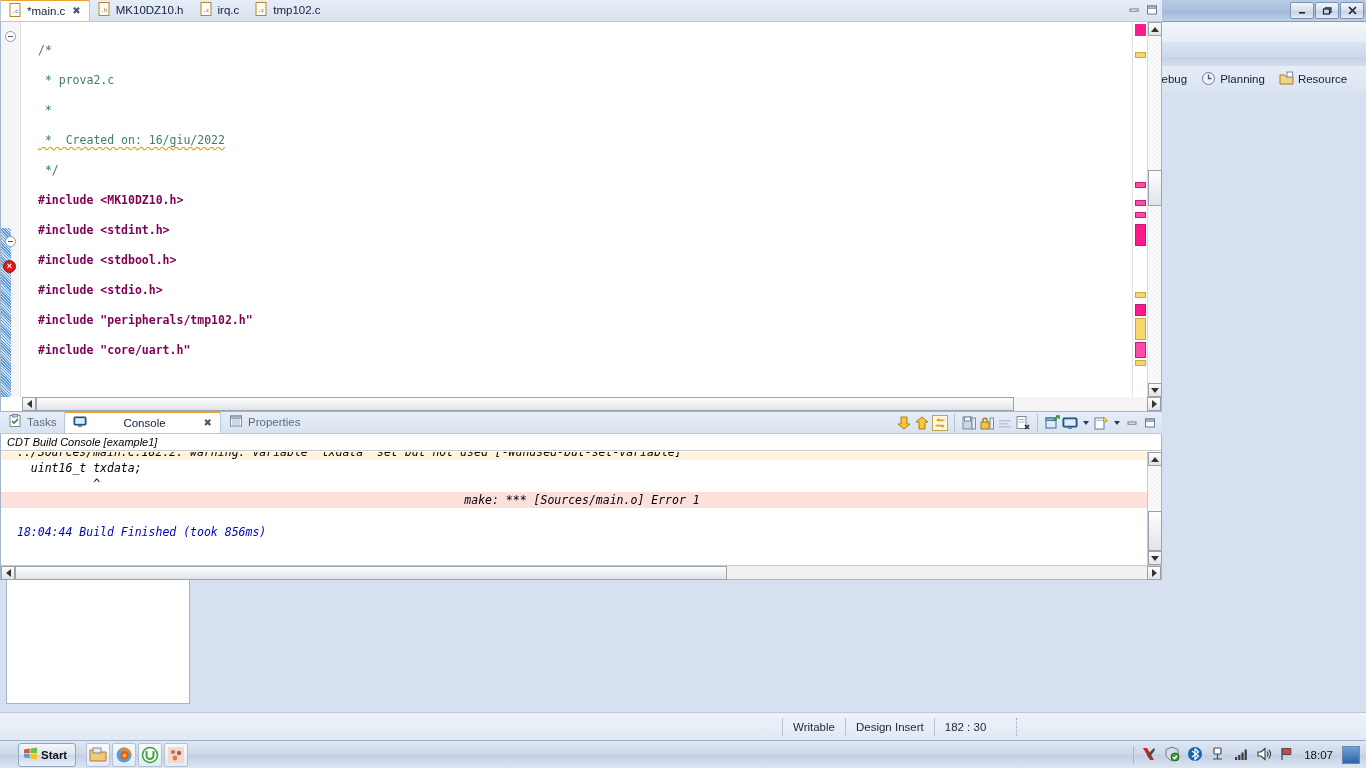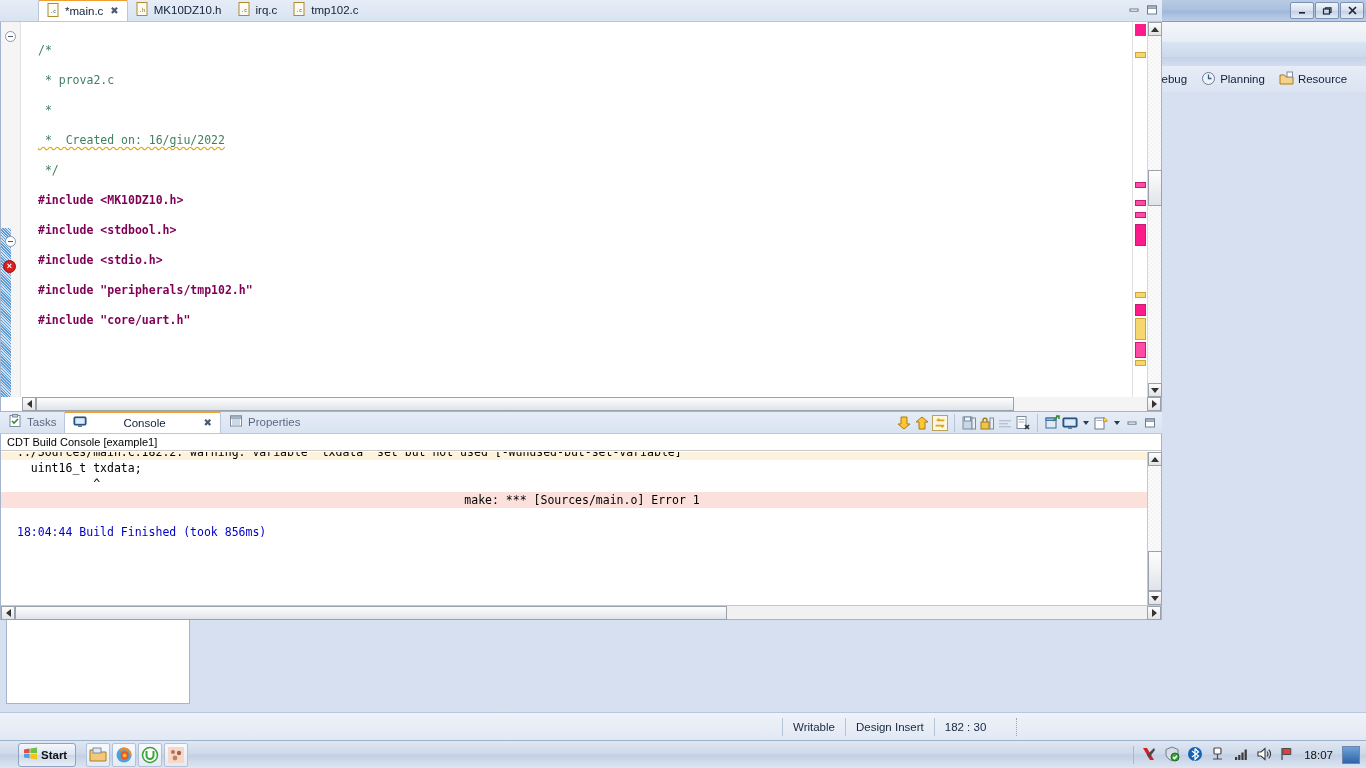--- a/index.html
+++ b/index.html
@@ -202,21 +202,20 @@
   
   #components-view { left: 6px; top: 408px; width: 184px; height: 296px; }
 
   
   #editor-view { left: 198px; top: 102px; width: 1162px; height: 412px; border: none; background: transparent; }
   .ed-tabrow {
     height: 22px; display: flex; align-items: flex-end;
     background: linear-gradient(to bottom,#e6edf7,#d9e3f1);
     border-bottom: 1px solid #b9c7dc;
     position: relative;
-    padding-left: 38px;
   }
   .ed-tab {
     display: flex; align-items: center; gap: 5px;
     height: 22px; padding: 0 8px; font-size: 11.5px; color: #102038; white-space: nowrap;
     border-radius: 3px 3px 0 0;
   }
   .ed-tab.active {
     background: #fff; border: 1px solid #b9c7dc; border-bottom: none;
     border-top: 2px solid #f0a030;
   }
@@ -289,21 +288,22 @@
     border: 1px solid #b9c7dc; border-bottom: none; border-top: 2px solid #f0a030;
     border-radius: 3px 3px 0 0;
     gap: 36px;
   }
   .cs-toolbar {
     position: absolute; right: 0; top: 0; height: 22px;
     display: flex; align-items: center; gap: 2px; padding-right: 4px;
   }
   .cs-body {
     position: relative; background: #fff; border: 1px solid #a3b4cc; border-top: none;
-    height: 186px;
+    height: 146px;
+    font-style: italic;
   }
   .cs-title {
     font-size: 11px; color: #000; padding: 2px 4px 0 6px;
     border-bottom: 1px solid #c8c8c8; height: 17px;
   }
   .cs-text {
     position: absolute; left: 0; right: 14px; top: 18px; bottom: 14px;
     overflow: hidden;
     font-family: "DejaVu Sans Mono", "Liberation Mono", monospace;
     font-size: 11.5px; line-height: 16px;
@@ -1037,20 +1037,21 @@
         <div class="err-marker" style="top:238px;">×</div>
       </div>
 
       <div class="code">
 <div class="ln"><span class="cm">/*</span></div>
 <div class="ln"><span class="cm"> * prova2.c</span></div>
 <div class="ln"><span class="cm"> *</span></div>
 <div class="ln"><span class="cm sq"> *  Created on: 16/giu/2022</span></div>
 <div class="ln"><span class="cm"> */</span></div>
 <div class="ln"><span class="pp">#include &lt;MK10DZ10.h&gt;</span></div>
+<div class="ln"><span class="pp">#include &lt;stdint.h&gt;</span></div>
 <div class="ln"><span class="pp">#include &lt;stdbool.h&gt;</span></div>
 <div class="ln"><span class="pp">#include &lt;stdio.h&gt;</span></div>
 <div class="ln"><span class="pp">#include "peripherals/tmp102.h"</span></div>
 <div class="ln"><span class="pp">#include "core/uart.h"</span></div>
 
 
 
 
 
 

